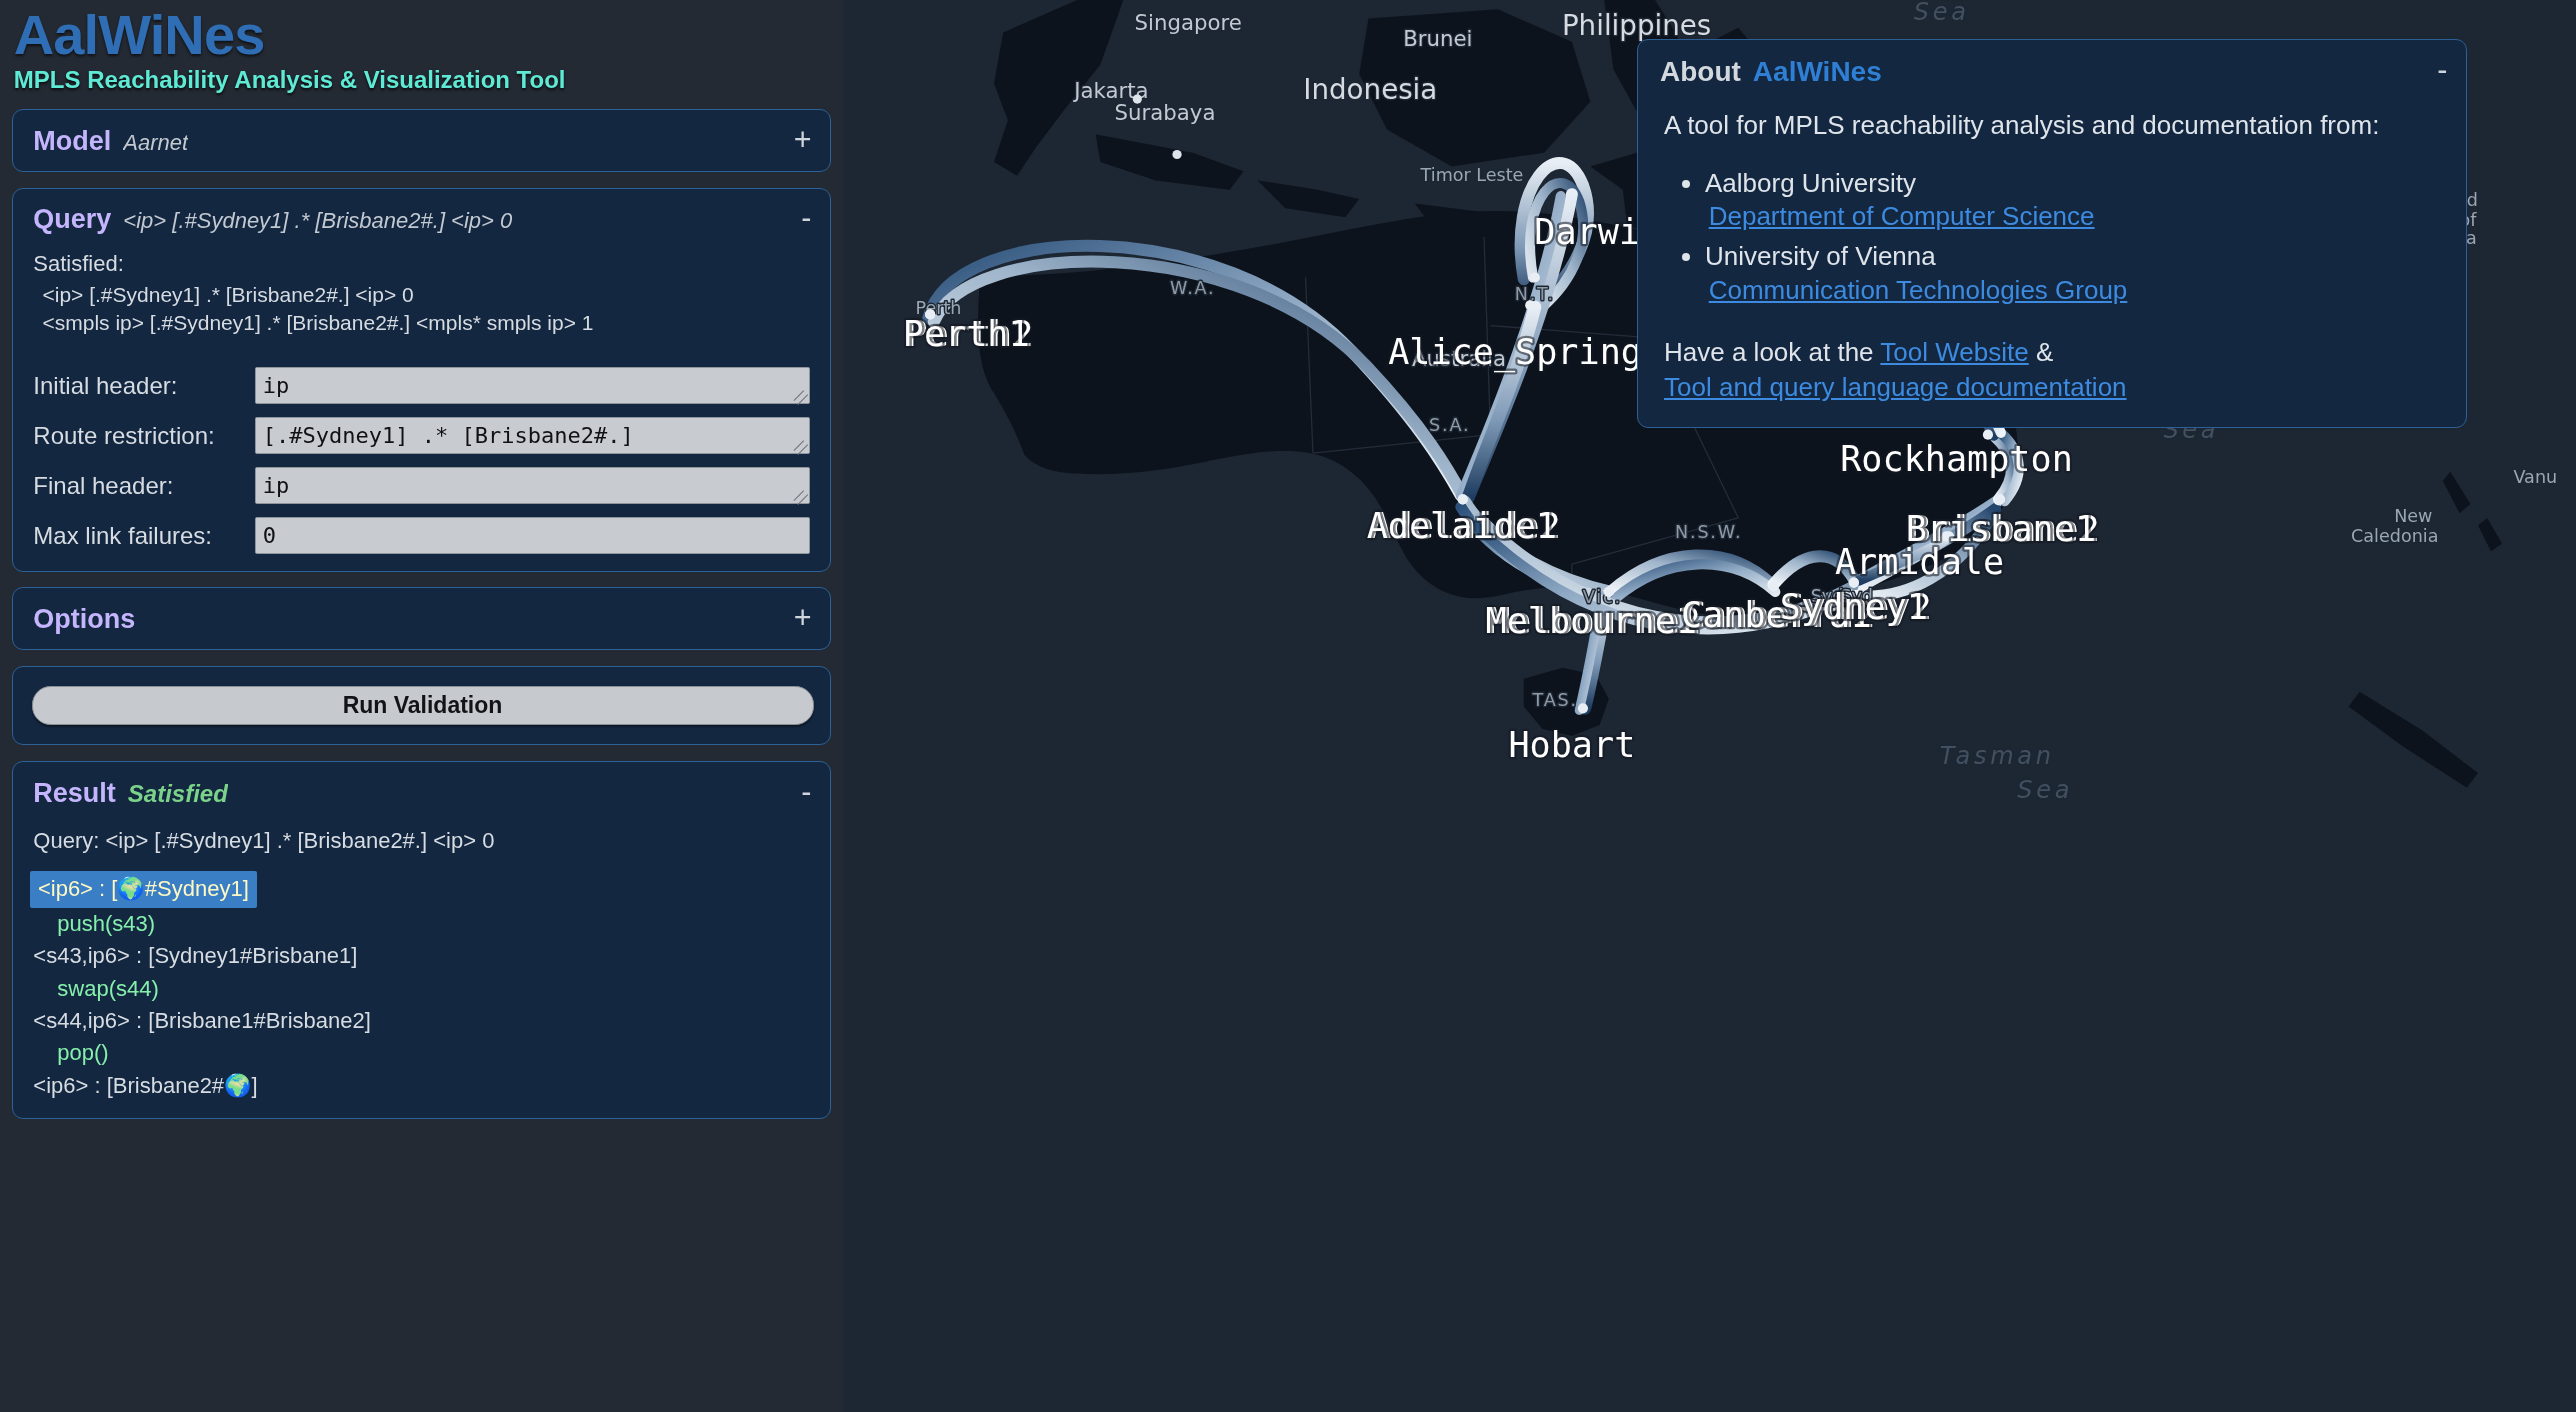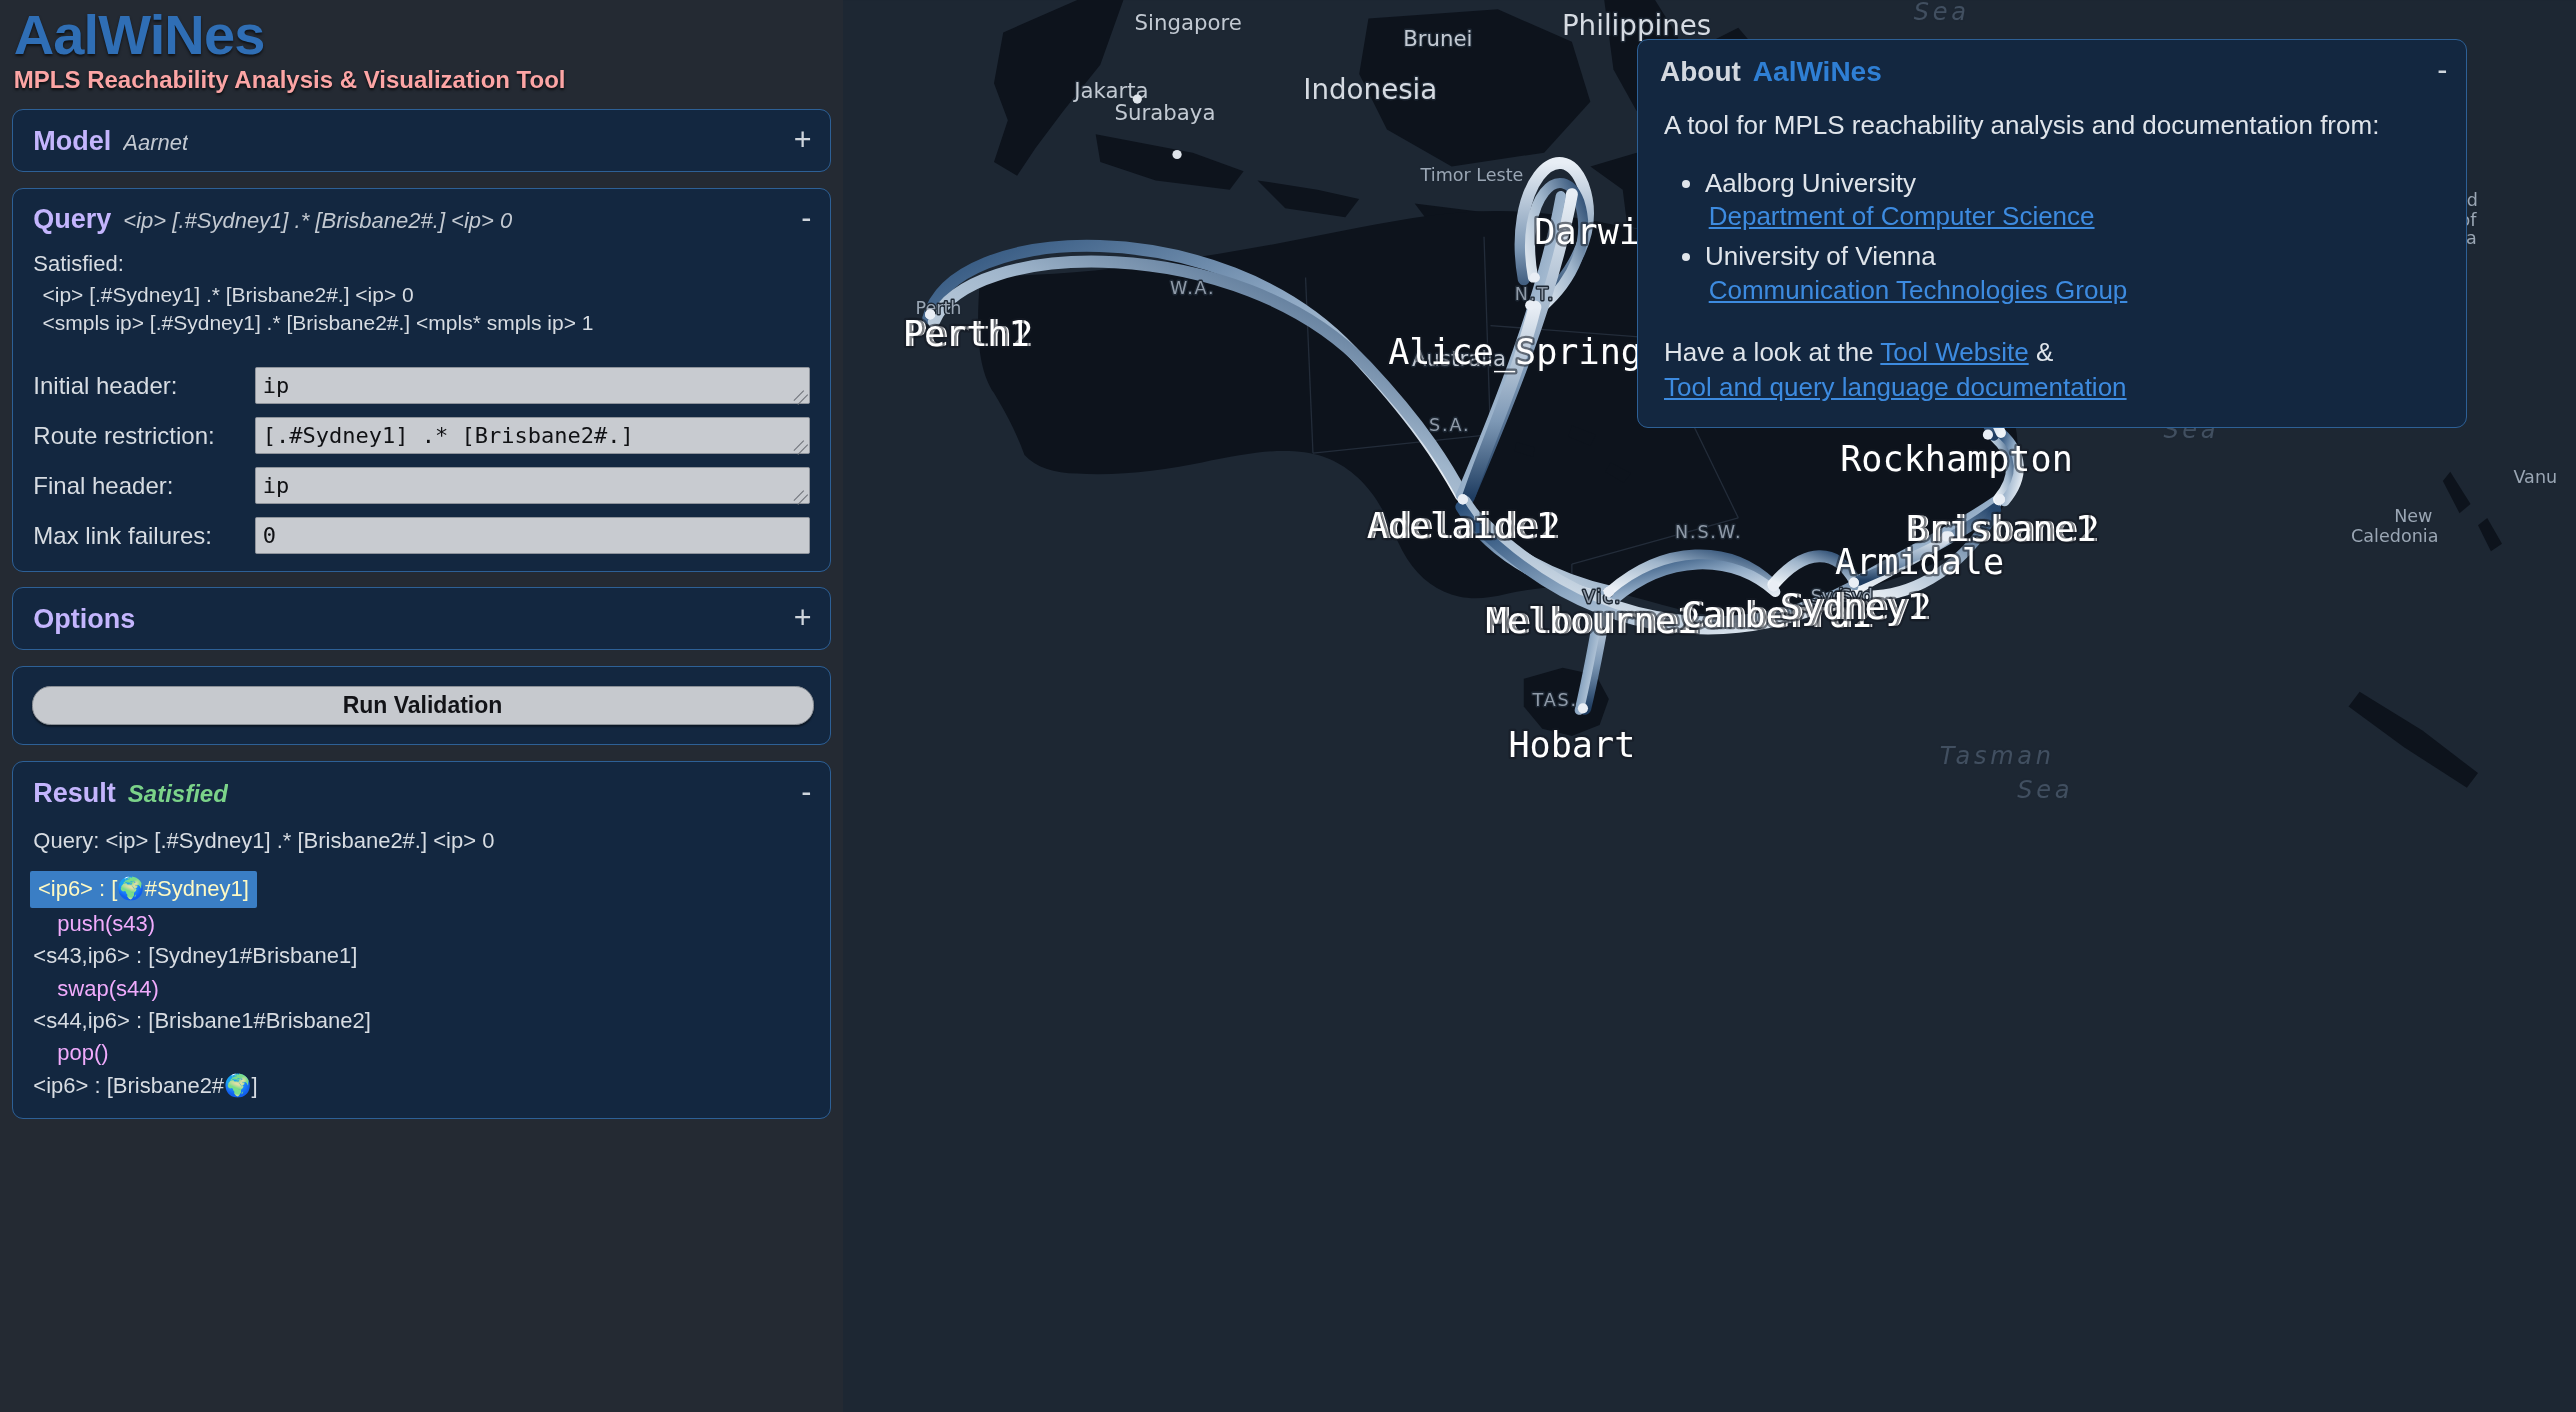--- a/index.html
+++ b/index.html
@@ -27,21 +27,21 @@
               paint-order:stroke;stroke:rgba(20,26,34,.55);stroke-width:5px;stroke-linejoin:round;}
   .node-dot{fill:#e9eef5;}
 
   
   #sidebar{position:absolute;left:0;top:0;width:843px;height:1413px;
            background:#242a33;box-sizing:border-box;padding:0 12px;}
 
   .brand{padding:5.5px 1.8px 0 1.8px;}
   .brand-title{font-size:56px;font-weight:bold;color:#2f6eb5;line-height:1.04;
                letter-spacing:-0.9px;text-shadow:0 1.8px 2.8px rgba(0,0,0,.6);}
-  .brand-sub{font-size:24px;font-weight:bold;color:#fca5a5;margin-top:1.8px;
+  .brand-sub{font-size:24px;font-weight:bold;color:#5eead4;margin-top:1.8px;
              text-shadow:0 1.8px 2.8px rgba(0,0,0,.75);}
 
   .panel{margin-top:15.7px;border:1.4px solid #2d6096;border-radius:11px;
          background:#132740;box-sizing:border-box;position:relative;}
   .panel-head{display:flex;align-items:baseline;padding:15.7px 20.3px 14px 20.3px;}
   .panel-title{font-size:27px;font-weight:bold;color:#c4b5fd;white-space:nowrap;}
   .panel-sub{font-size:22px;font-style:italic;color:#c3c9d1;margin-left:12px;
              white-space:nowrap;overflow:hidden;text-overflow:ellipsis;}
   .panel-sub.ok{color:#7bd389;font-weight:bold;font-style:italic;font-size:24px;}
   .panel-toggle{position:absolute;right:18.5px;top:15.7px;font-size:30.5px;color:#cfd5dc;
@@ -68,21 +68,21 @@
              background:#132740;padding:19.4px 18.5px;}
   .run-btn{width:100%;height:37px;border-radius:18.5px;background:#c6c9ce;
            border:0.9px solid #8a8f96;box-shadow:0 1.8px 1.8px rgba(0,0,0,.45);
            display:flex;align-items:center;justify-content:center;
            font-size:23px;font-weight:bold;color:#121317;cursor:pointer;}
 
   .result-query{font-size:22px;color:#d7dce2;margin:5.5px 0 16.6px 0;white-space:nowrap;}
   .trace-row{font-size:22px;color:#d7dce2;line-height:1.47;white-space:nowrap;}
   .trace-row.sel{background:#3a7ec5;color:#fef9c3;display:inline-block;
                  padding:1.8px 8.3px 2.8px 8.3px;margin-left:-3.7px;border-radius:2px;}
-  .trace-op{font-size:22px;color:#f0abfc;margin-left:24px;line-height:1.47;}
+  .trace-op{font-size:22px;color:#86efac;margin-left:24px;line-height:1.47;}
 
   
   #about{position:absolute;left:1637px;top:39px;width:830px;
          border:1.4px solid #2d6096;border-radius:11px;background:#132740;
          box-sizing:border-box;padding:0 0 22px 0;}
   .about-head{display:flex;align-items:baseline;padding:15.7px 22px 7.4px 22px;position:relative;}
   .about-t1{font-size:28px;font-weight:bold;color:#d3d8df;}
   .about-t2{font-size:28px;font-weight:bold;color:#2f7fd4;margin-left:12px;}
   .about-body{padding:13px 26px 0 26px;}
   .about-p{font-size:26px;color:#dfe4ea;line-height:1.33;}

